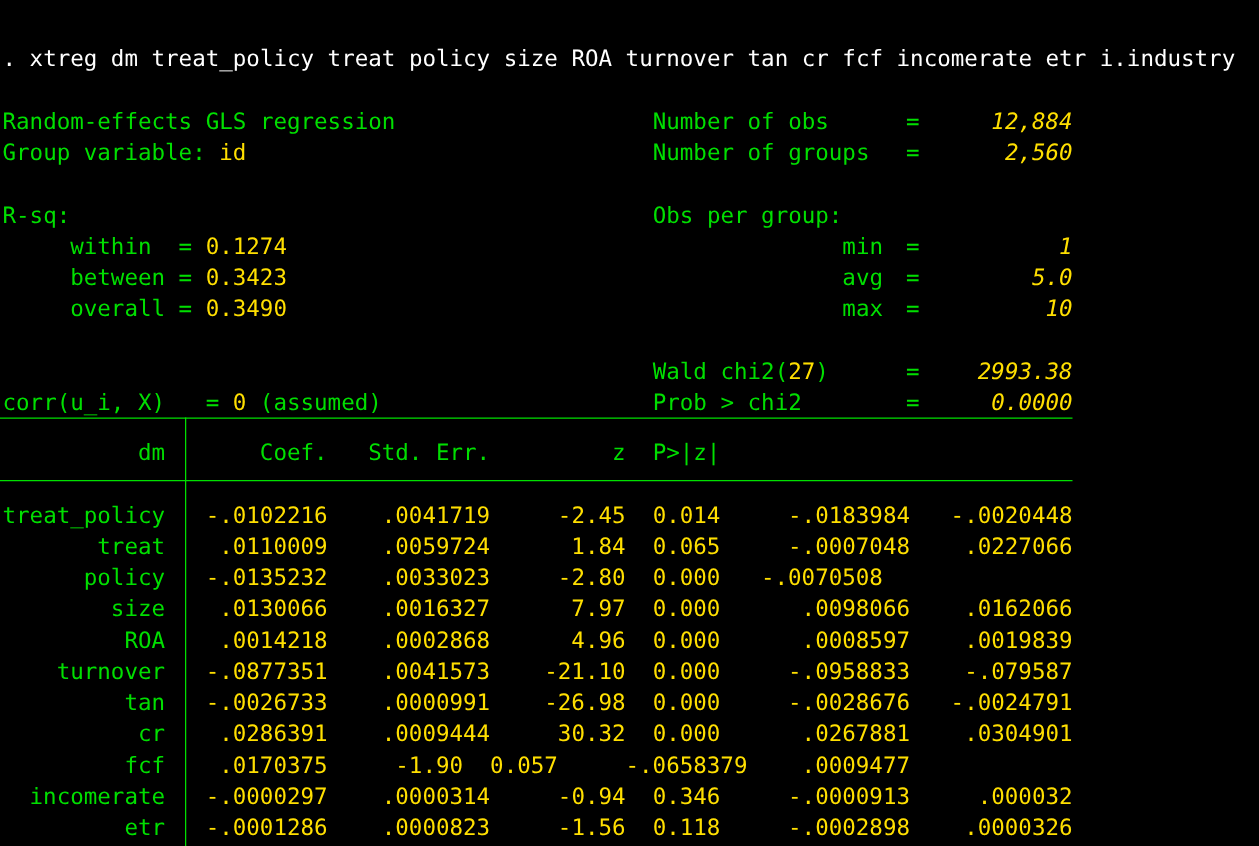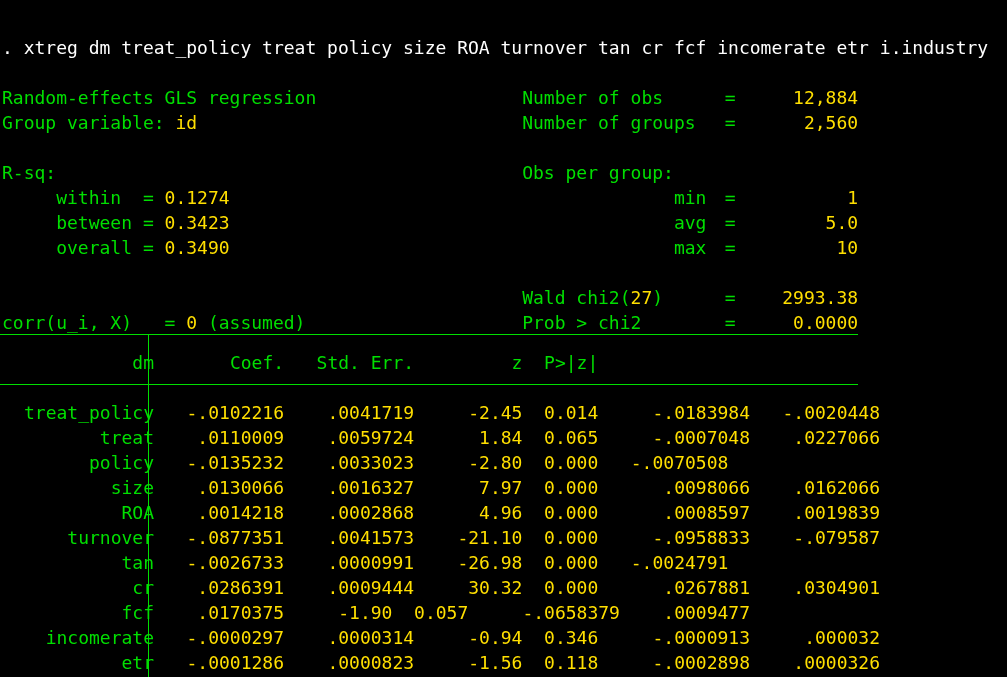--- a/index.html
+++ b/index.html
@@ -25,26 +25,26 @@
   
   .at0{left:2px;}
   .at5{left:calc(2px + 5ch);}
   .at13{left:calc(2px + 13ch);}
   .at15{left:calc(2px + 15ch);}
   .at16{left:calc(2px + 16ch);}
   .at17{left:calc(2px + 17ch);}
   .at19{left:calc(2px + 19ch);}
   .at48{left:calc(2px + 48ch);}
   .ateq{left:calc(2px + 66.7ch);}
-  .vr{left:calc(2px + 68ch);width:11ch;text-align:right;}
+  .vr{left:calc(2px + 68ch);width:11ch;text-align:right;font-style:italic;}
   .lblr{left:calc(2px + 56ch);width:9ch;text-align:right;}
   
   .trow{position:absolute;left:2px;height:25px;line-height:25px;display:flex;white-space:pre;}
   .cell{display:inline-block;text-align:right;white-space:pre;}
-  .c-name{width:12ch;margin-left:22px;}
+  .c-name{width:12ch;}
   .c-coef{width:12ch;}
   .c-se{width:12ch;}
   .c-z{width:10ch;}
   .c-p{width:7ch;}
   .c-lo{width:14ch;}
   .c-hi{width:12ch;}
   .c-ci{width:26ch;}
   .hline{position:absolute;left:0;width:calc(2px + 79ch);height:1px;background:var(--green);}
   .vbar{position:absolute;left:calc(2px + 13.5ch);top:334px;height:343px;width:1px;background:var(--green);}
 </style>
@@ -184,20 +184,21 @@
     <span class="cell c-p y">0.000</span>
     <span class="cell c-lo y">-.0958833</span>
     <span class="cell c-hi y">-.079587</span>
   </div>
   <div class="trow" style="top:550px">
     <span class="cell c-name g">tan</span>
     <span class="cell c-coef y">-.0026733</span>
     <span class="cell c-se y">.0000991</span>
     <span class="cell c-z y">-26.98</span>
     <span class="cell c-p y">0.000</span>
+    <span class="cell c-lo y">-.0028676</span>
     <span class="cell c-hi y">-.0024791</span>
   </div>
   <div class="trow" style="top:575px">
     <span class="cell c-name g">cr</span>
     <span class="cell c-coef y">.0286391</span>
     <span class="cell c-se y">.0009444</span>
     <span class="cell c-z y">30.32</span>
     <span class="cell c-p y">0.000</span>
     <span class="cell c-lo y">.0267881</span>
     <span class="cell c-hi y">.0304901</span>

